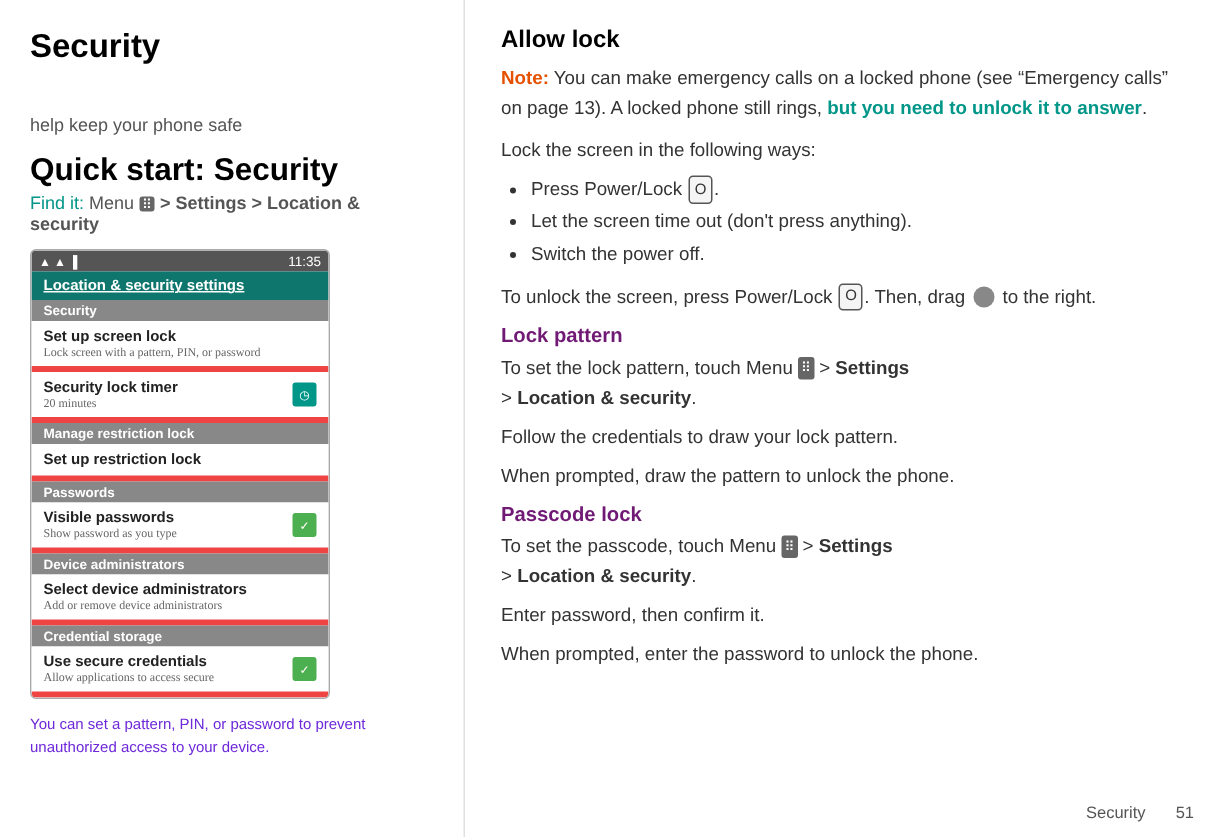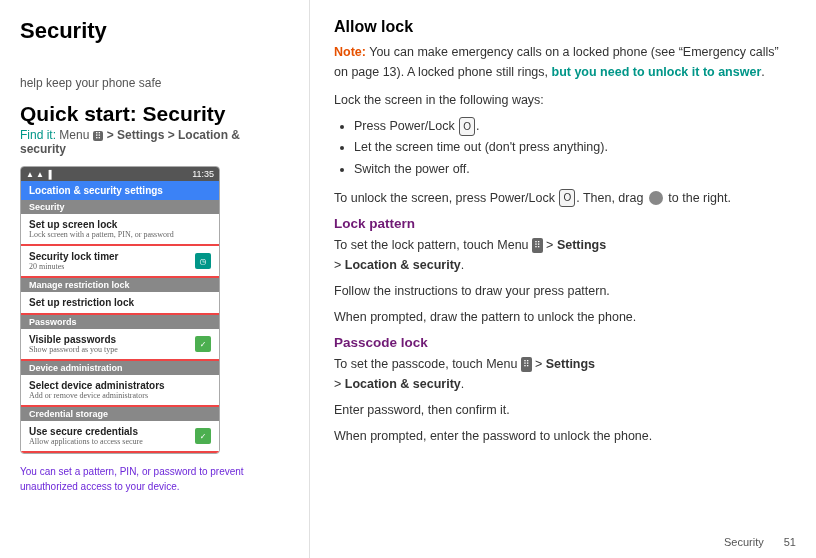--- a/index.html
+++ b/index.html
@@ -73,39 +73,40 @@
     }
 
     .phone-status-icons {
       display: flex;
       gap: 2px;
       align-items: center;
       font-size: 8px;
     }
 
     .phone-header {
-      background: #3b82f6;
+      background: #0f766e;
       color: #fff;
       font-size: 10px;
       font-weight: bold;
       padding: 4px 8px;
+      text-decoration: underline;
     }
 
     .phone-section-header {
       background: #888;
       color: #fff;
       font-size: 9px;
       font-weight: bold;
       padding: 2px 8px;
     }
 
     .phone-item {
       background: #fff;
       padding: 5px 8px;
-      border-bottom: 2px solid #ef4444;
+      border-bottom: 4px solid #ef4444;
       display: flex;
       justify-content: space-between;
       align-items: center;
     }
 
     .phone-item-title {
       font-size: 10px;
       font-weight: bold;
       color: #222;
     }
@@ -286,21 +287,21 @@
 
     <div class="phone-section-header">Passwords</div>
     <div class="phone-item">
       <div>
         <div class="phone-item-title">Visible passwords</div>
         <div class="phone-item-sub">Show password as you type</div>
       </div>
       <div class="phone-item-icon check">✓</div>
     </div>
 
-    <div class="phone-section-header">Device administration</div>
+    <div class="phone-section-header">Device administrators</div>
     <div class="phone-item">
       <div>
         <div class="phone-item-title">Select device administrators</div>
         <div class="phone-item-sub">Add or remove device administrators</div>
       </div>
     </div>
 
     <div class="phone-section-header">Credential storage</div>
     <div class="phone-item">
       <div>
@@ -327,21 +328,21 @@
     <li>Press Power/Lock <span class="key-icon">O</span>.</li>
     <li>Let the screen time out (don't press anything).</li>
     <li>Switch the power off.</li>
   </ul>
 
   <p class="section-text">To unlock the screen, press Power/Lock <span class="key-icon">O</span>. Then, drag <span class="drag-icon"></span> to the right.</p>
 
   <p class="sub-heading">Lock pattern</p>
   <p class="section-text">To set the lock pattern, touch Menu <span style="display:inline-block;background:#666;color:#fff;border-radius:2px;padding:0 2px;font-size:9px;vertical-align:middle;">⠿</span> &gt; <strong>Settings</strong><br>&gt; <strong>Location &amp; security</strong>.</p>
 
-  <p class="section-text">Follow the instructions to draw your press pattern.</p>
+  <p class="section-text">Follow the credentials to draw your lock pattern.</p>
   <p class="section-text">When prompted, draw the pattern to unlock the phone.</p>
 
   <p class="sub-heading">Passcode lock</p>
   <p class="section-text">To set the passcode, touch Menu <span style="display:inline-block;background:#666;color:#fff;border-radius:2px;padding:0 2px;font-size:9px;vertical-align:middle;">⠿</span> &gt; <strong>Settings</strong><br>&gt; <strong>Location &amp; security</strong>.</p>
 
   <p class="section-text">Enter password, then confirm it.</p>
   <p class="section-text">When prompted, enter the password to unlock the phone.</p>
 </div>
 
 <div class="page-footer">

